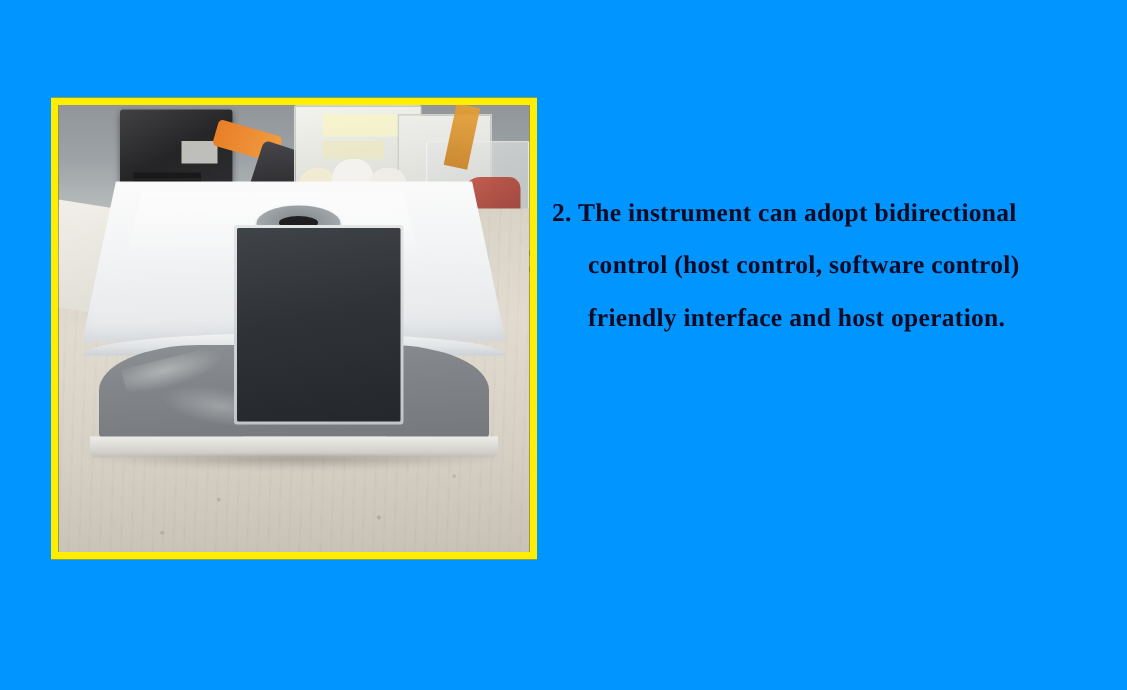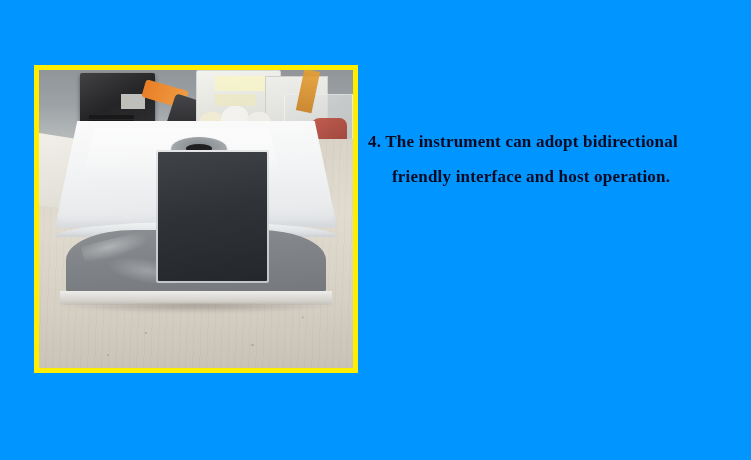--- a/index.html
+++ b/index.html
@@ -438,15 +438,16 @@
 
       <div class="base-shadow"></div>
       <div class="floor-shadow"></div>
     </div>
 
     <div class="photo-soft"></div>
   </div>
 </div>
 
 <div class="text-block">
-  <span class="text-line">4. The instrument can adopt bidirectional</span>
+  <span class="text-line">2. The instrument can adopt bidirectional</span>
+  <span class="text-line indent">control (host control, software control)</span>
   <span class="text-line indent">friendly interface and host operation.</span>
 </div>
 
 </body></html>

